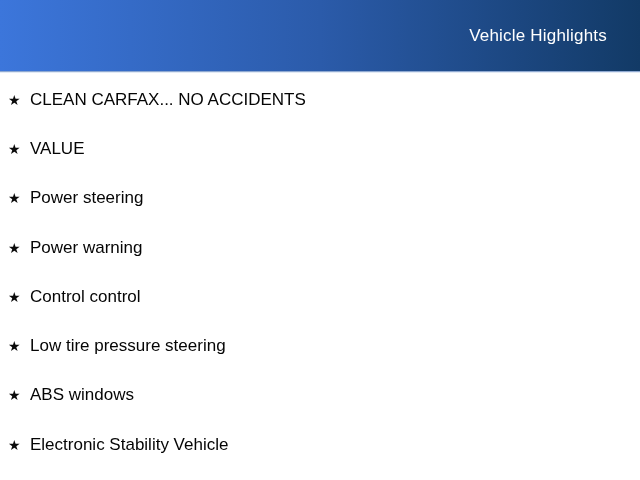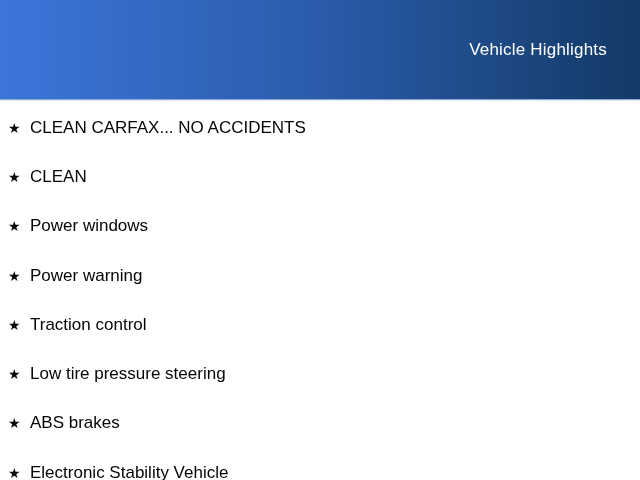--- a/index.html
+++ b/index.html
@@ -13,21 +13,21 @@
   }
 
   .page {
     width: 640px;
     height: 480px;
     background: #ffffff;
   }
 
   .header {
     box-sizing: border-box;
-    height: 100px;
+    height: 72px;
     width: 100%;
     background: linear-gradient(to right, #3c76db 0%, #2b5baa 50%, #123a66 100%);
     display: flex;
     align-items: center;
     justify-content: flex-end;
     padding-right: 33px;
     border-bottom: 1px solid #8fa9d1;
     box-shadow: 0 1px 0 0 #e2eaf5;
   }
 
@@ -76,41 +76,41 @@
     <span class="header-title">Vehicle Highlights</span>
   </div>
 
   <ul class="highlights-list">
     <li class="item">
       <span class="star">★</span>
       <span class="label">CLEAN CARFAX... NO ACCIDENTS</span>
     </li>
     <li class="item">
       <span class="star">★</span>
-      <span class="label">CLEAN</span>
+      <span class="label">VALUE</span>
     </li>
     <li class="item">
       <span class="star">★</span>
-      <span class="label">Power windows</span>
+      <span class="label">Power steering</span>
     </li>
     <li class="item">
       <span class="star">★</span>
       <span class="label">Power warning</span>
     </li>
     <li class="item">
       <span class="star">★</span>
-      <span class="label">Traction control</span>
+      <span class="label">Control control</span>
     </li>
     <li class="item">
       <span class="star">★</span>
       <span class="label">Low tire pressure steering</span>
     </li>
     <li class="item">
       <span class="star">★</span>
-      <span class="label">ABS brakes</span>
+      <span class="label">ABS windows</span>
     </li>
     <li class="item">
       <span class="star">★</span>
       <span class="label">Electronic Stability Vehicle</span>
     </li>
   </ul>
 
 </div>
 
 </body></html>

